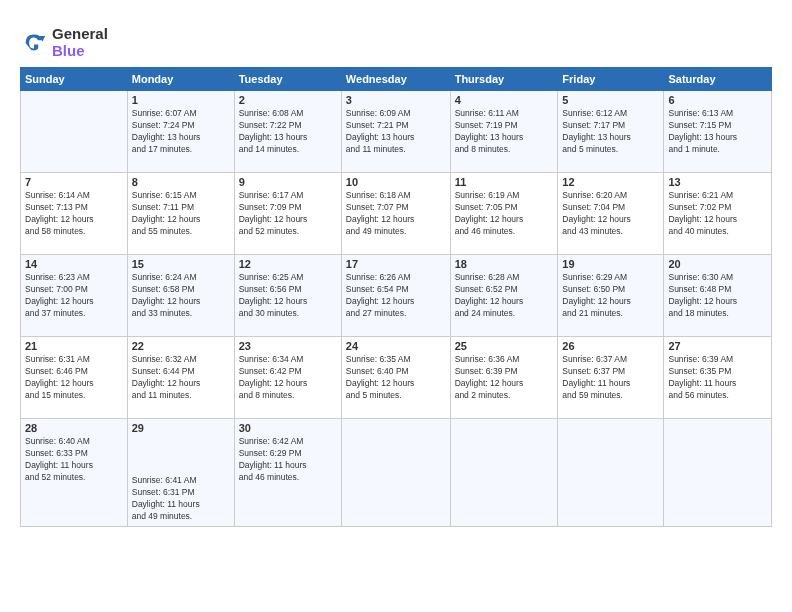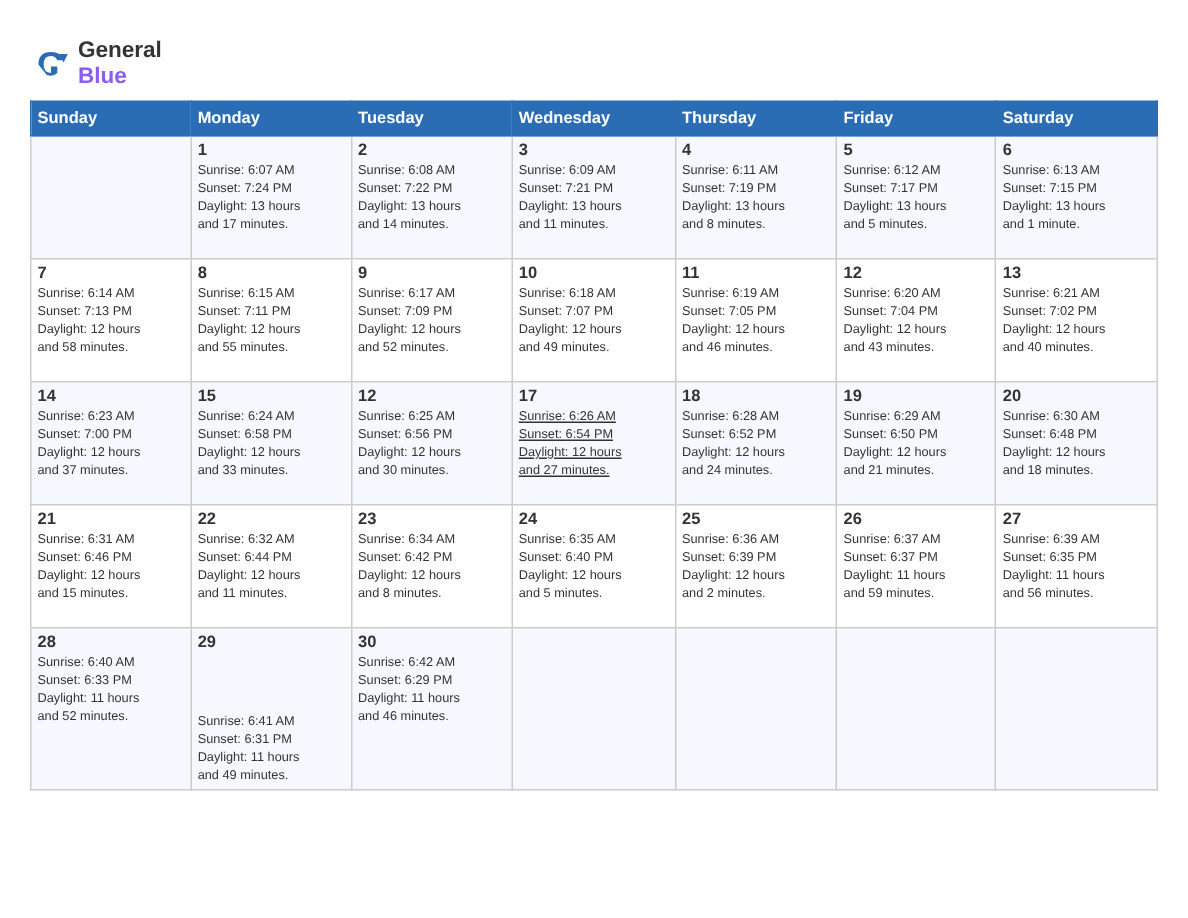--- a/index.html
+++ b/index.html
@@ -249,21 +249,21 @@
           </td>
           <td>
             <div class="day-num">12</div>
             <div class="day-info" style="white-space: pre-line;">Sunrise: 6:25 AM
 Sunset: 6:56 PM
 Daylight: 12 hours
 and 30 minutes.</div>
           </td>
           <td>
             <div class="day-num">17</div>
-            <div class="day-info" style="white-space: pre-line; text-decoration: underline;">Sunrise: 6:26 AM
+            <div class="day-info" style="white-space: pre-line;">Sunrise: 6:26 AM
 Sunset: 6:54 PM
 Daylight: 12 hours
 and 27 minutes.</div>
           </td>
           <td>
             <div class="day-num">18</div>
             <div class="day-info" style="white-space: pre-line;">Sunrise: 6:28 AM
 Sunset: 6:52 PM
 Daylight: 12 hours
 and 24 minutes.</div>

